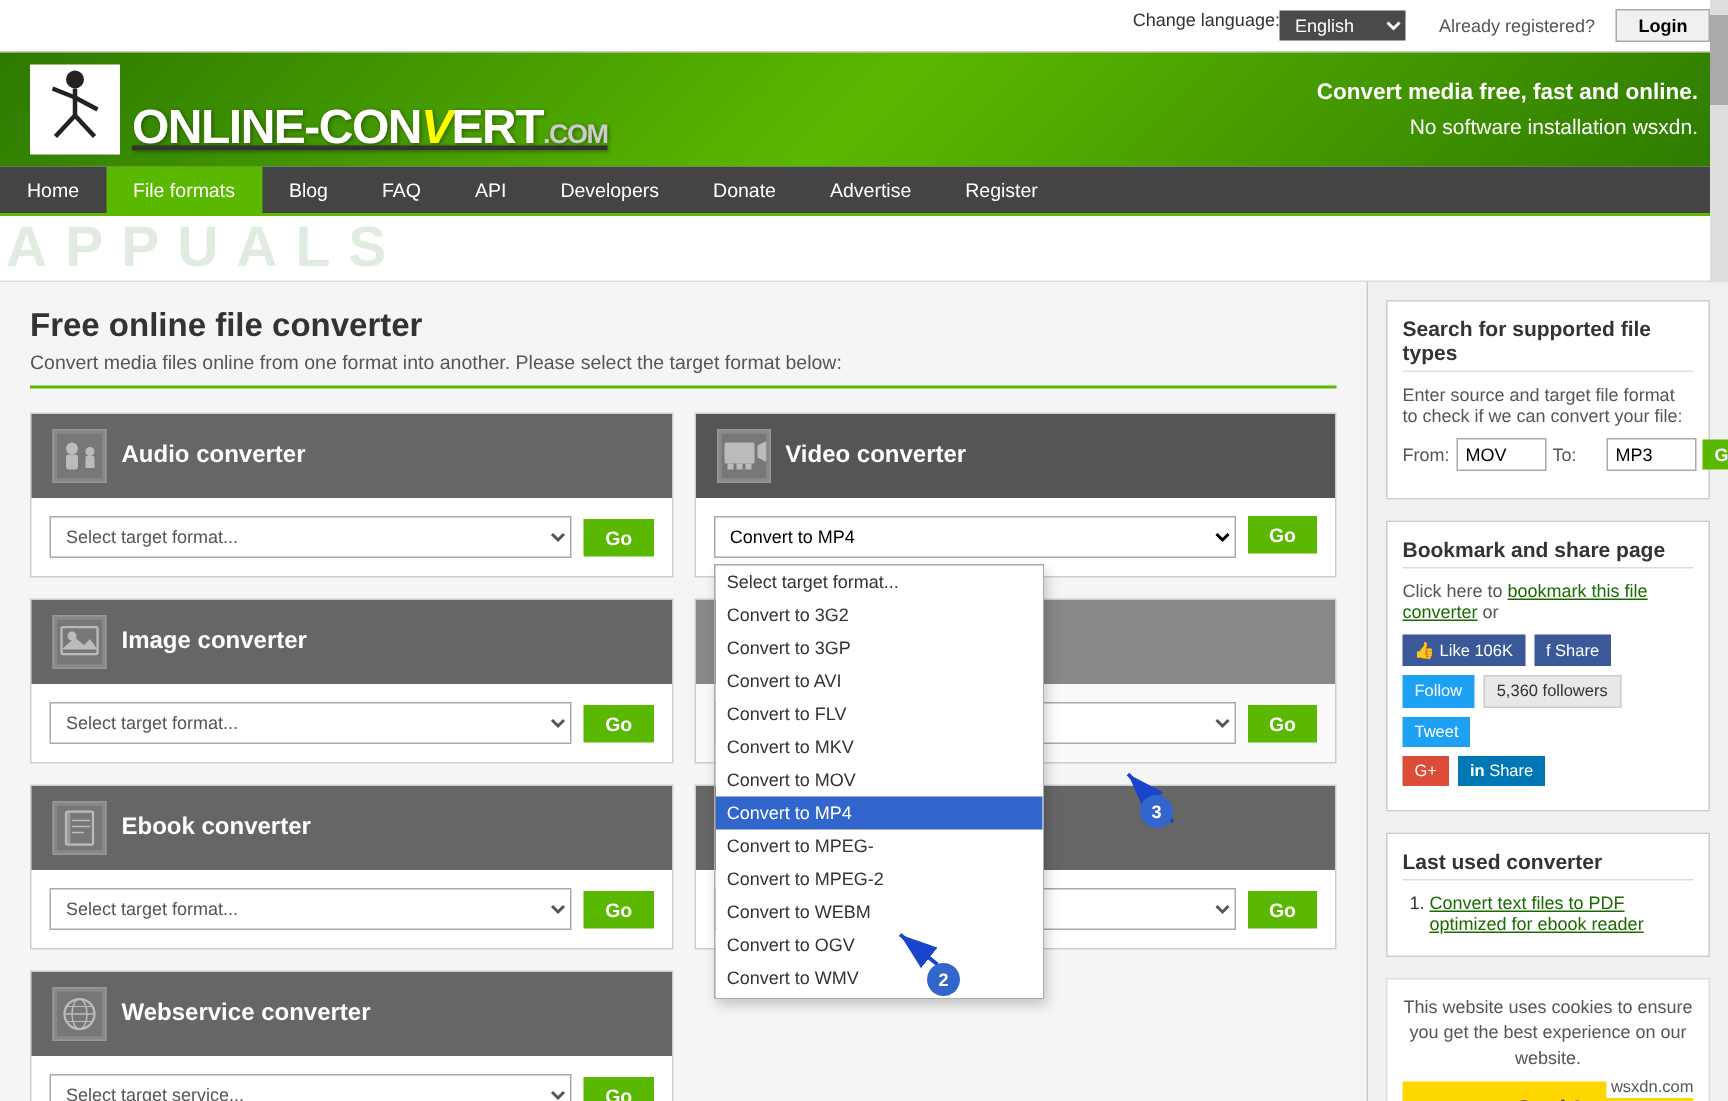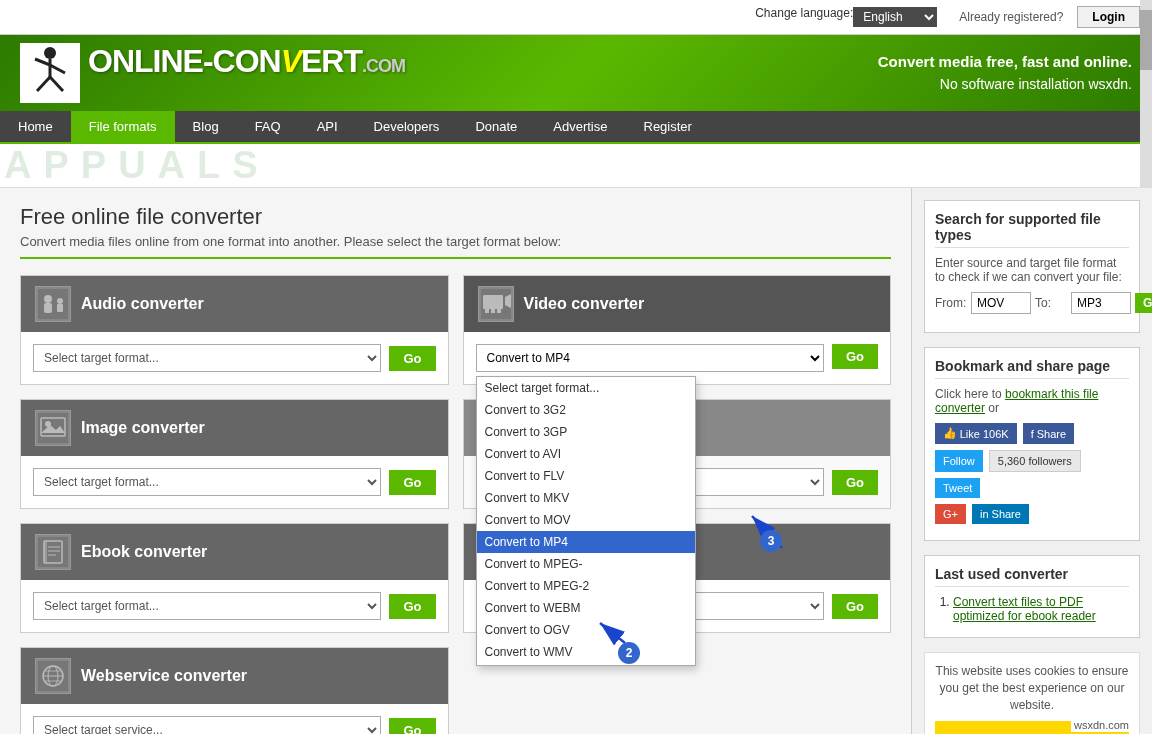--- a/index.html
+++ b/index.html
@@ -35,21 +35,21 @@
     }
 
     
     #header {
       background: linear-gradient(135deg, #2d7a00 0%, #5bb800 50%, #2d7a00 100%);
       padding: 8px 20px;
       display: flex;
       align-items: center;
       justify-content: space-between;
     }
-    #logo-area { display: flex; align-items: flex-start; }
+    #logo-area { display: flex; align-items: flex-end; text-decoration: underline; }
     #logo-icon {
       width: 60px; height: 60px;
       background: #fff;
       display: flex; align-items: center; justify-content: center;
       margin-right: 8px;
     }
     #logo-text {
       font-size: 32px;
       font-weight: bold;
       color: #fff;
@@ -101,21 +101,21 @@
     
     #content {
       flex: 1;
       padding: 16px 20px;
       background: #f5f5f5;
       border-right: 1px solid #ccc;
     }
 
     #page-title {
       font-size: 22px;
-      font-weight: normal;
+      font-weight: bold;
       color: #333;
       margin-bottom: 4px;
     }
     #page-desc {
       font-size: 13px;
       color: #555;
       margin-bottom: 16px;
       padding-bottom: 8px;
       border-bottom: 2px solid #5bb800;
     }
@@ -663,21 +663,21 @@
         <span class="tw-followers">5,360 followers</span>
         <button class="tw-tweet-btn">
           <span>Tweet</span>
         </button>
       </div>
       <div class="social-row">
         <button class="gplus-btn">
           <span>G+</span>
         </button>
         <button class="li-share-btn">
-          <span style="font-weight:normal;">in</span>
+          <span style="font-weight:bold;">in</span>
           <span> Share</span>
         </button>
       </div>
     </div>
 
     <div class="sidebar-section last-converter">
       <div class="sidebar-section-title">Last used converter</div>
       <ol>
         <li>
           <a href="#" class="sidebar-link">Convert text files to PDF optimized for ebook reader</a>

